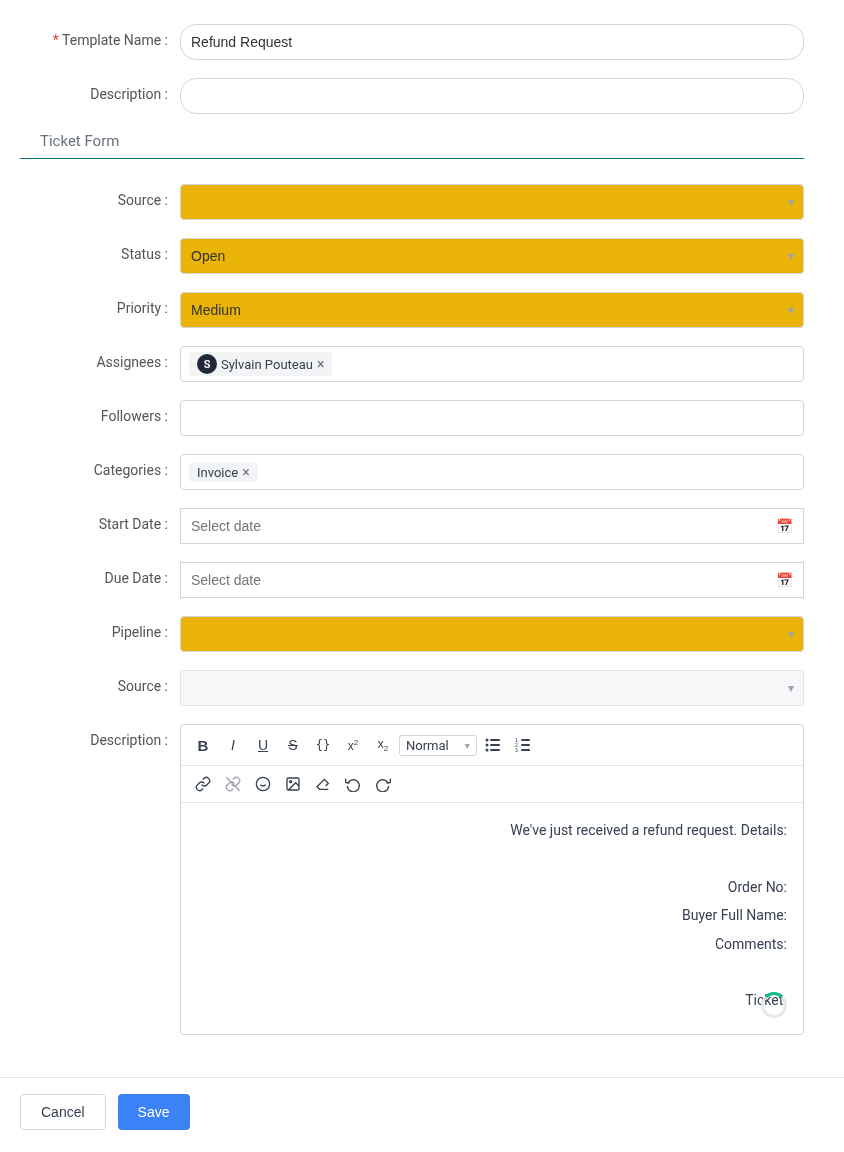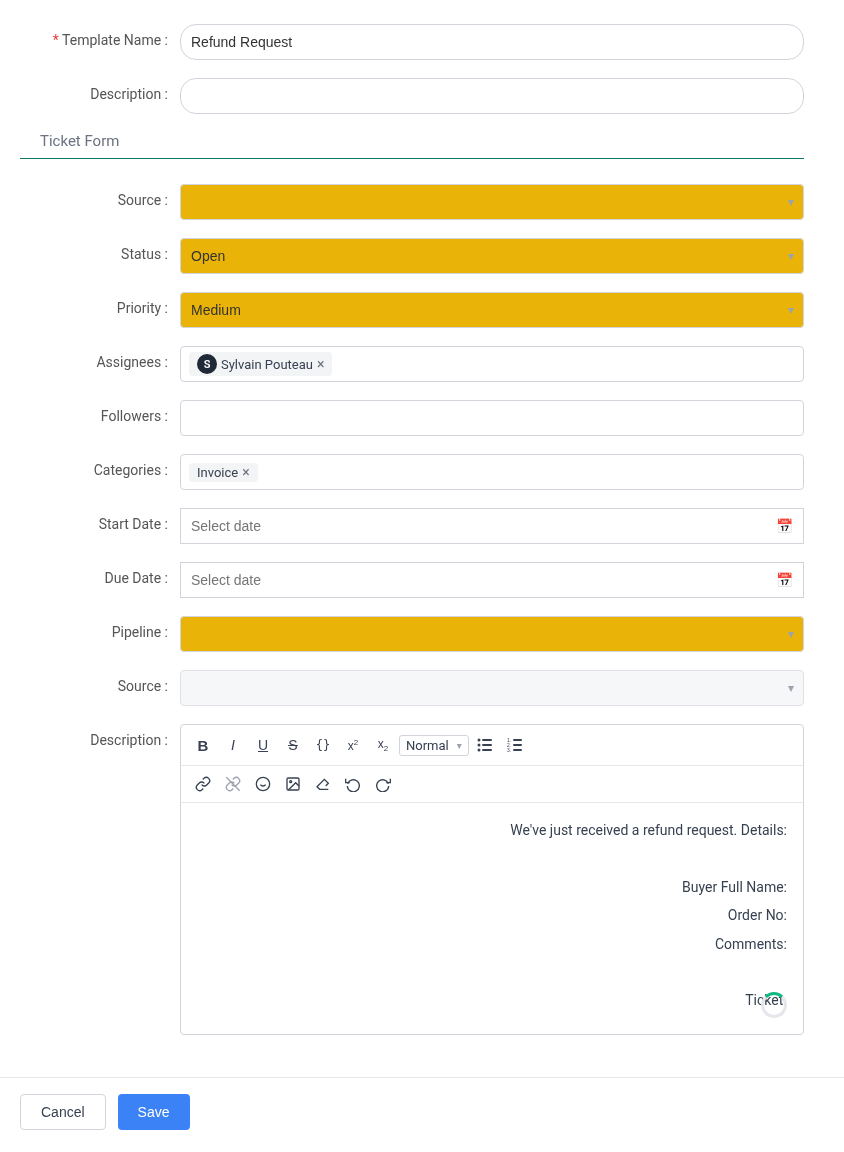--- a/index.html
+++ b/index.html
@@ -182,21 +182,21 @@
     .toolbar-btn.bold { font-weight: 700; font-size: 15px; }
     .toolbar-btn.italic { font-style: italic; }
     .toolbar-btn.underline { text-decoration: underline; }
     .toolbar-btn.strikethrough { text-decoration: line-through; }
     .toolbar-format-select {
       display: flex;
       align-items: center;
       border: 1px solid #d1d5db;
       border-radius: 3px;
       padding: 2px 6px;
-      gap: 8px;
+      gap: 16px;
       cursor: pointer;
       font-size: 13px;
       color: #374151;
     }
     .toolbar-format-select .chevron {
       font-size: 10px;
       color: #9ca3af;
     }
     .editor-toolbar-row2 {
       display: flex;
@@ -479,22 +479,22 @@
             <svg width="16" height="16" viewBox="0 0 24 24" fill="none" stroke="#374151" stroke-width="2">
               <polyline points="23 4 23 10 17 10"></polyline>
               <path d="M20.49 15a9 9 0 1 1-.49-3.32"></path>
             </svg>
           </button>
         </div>
 
         <div class="editor-content" contenteditable="true" style="">
           <p>We've just received a refund request. Details:</p>
           <p>&nbsp;</p>
+          <p>Order No:</p>
           <p>Buyer Full Name:</p>
-          <p>Order No:</p>
           <p>Comments:</p>
           <p>&nbsp;</p>
           <p>Ticket.</p>
           <div class="spinner"></div>
         </div>
       </div>
     </div>
   </div>
 </div>
 

